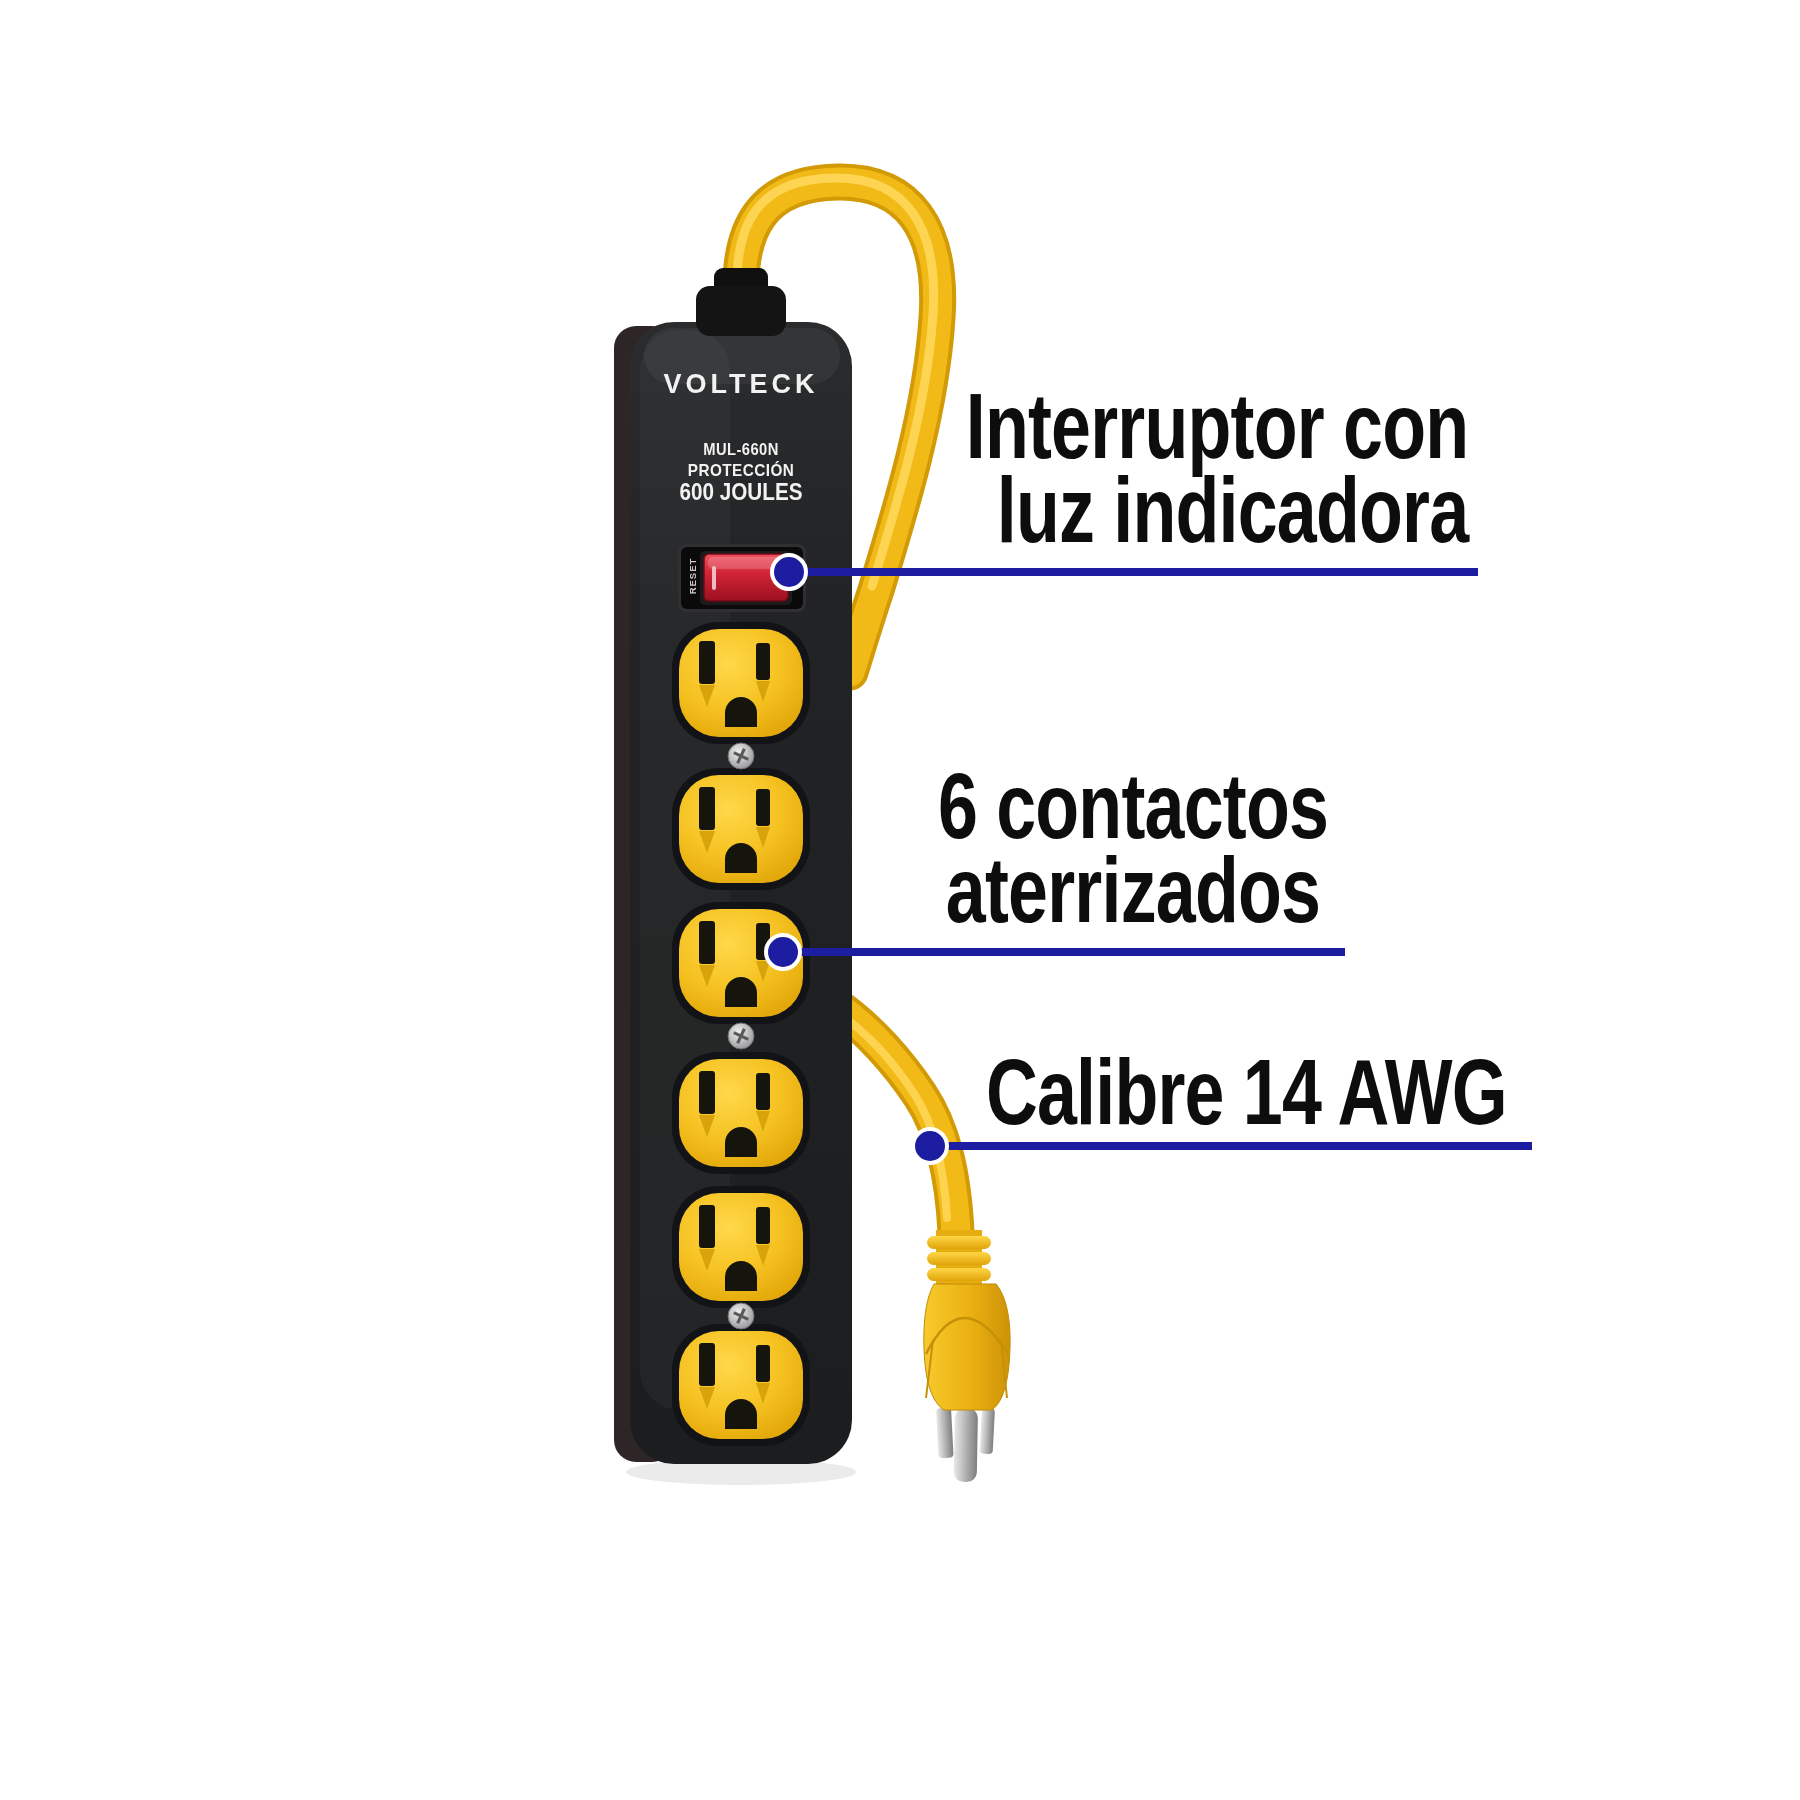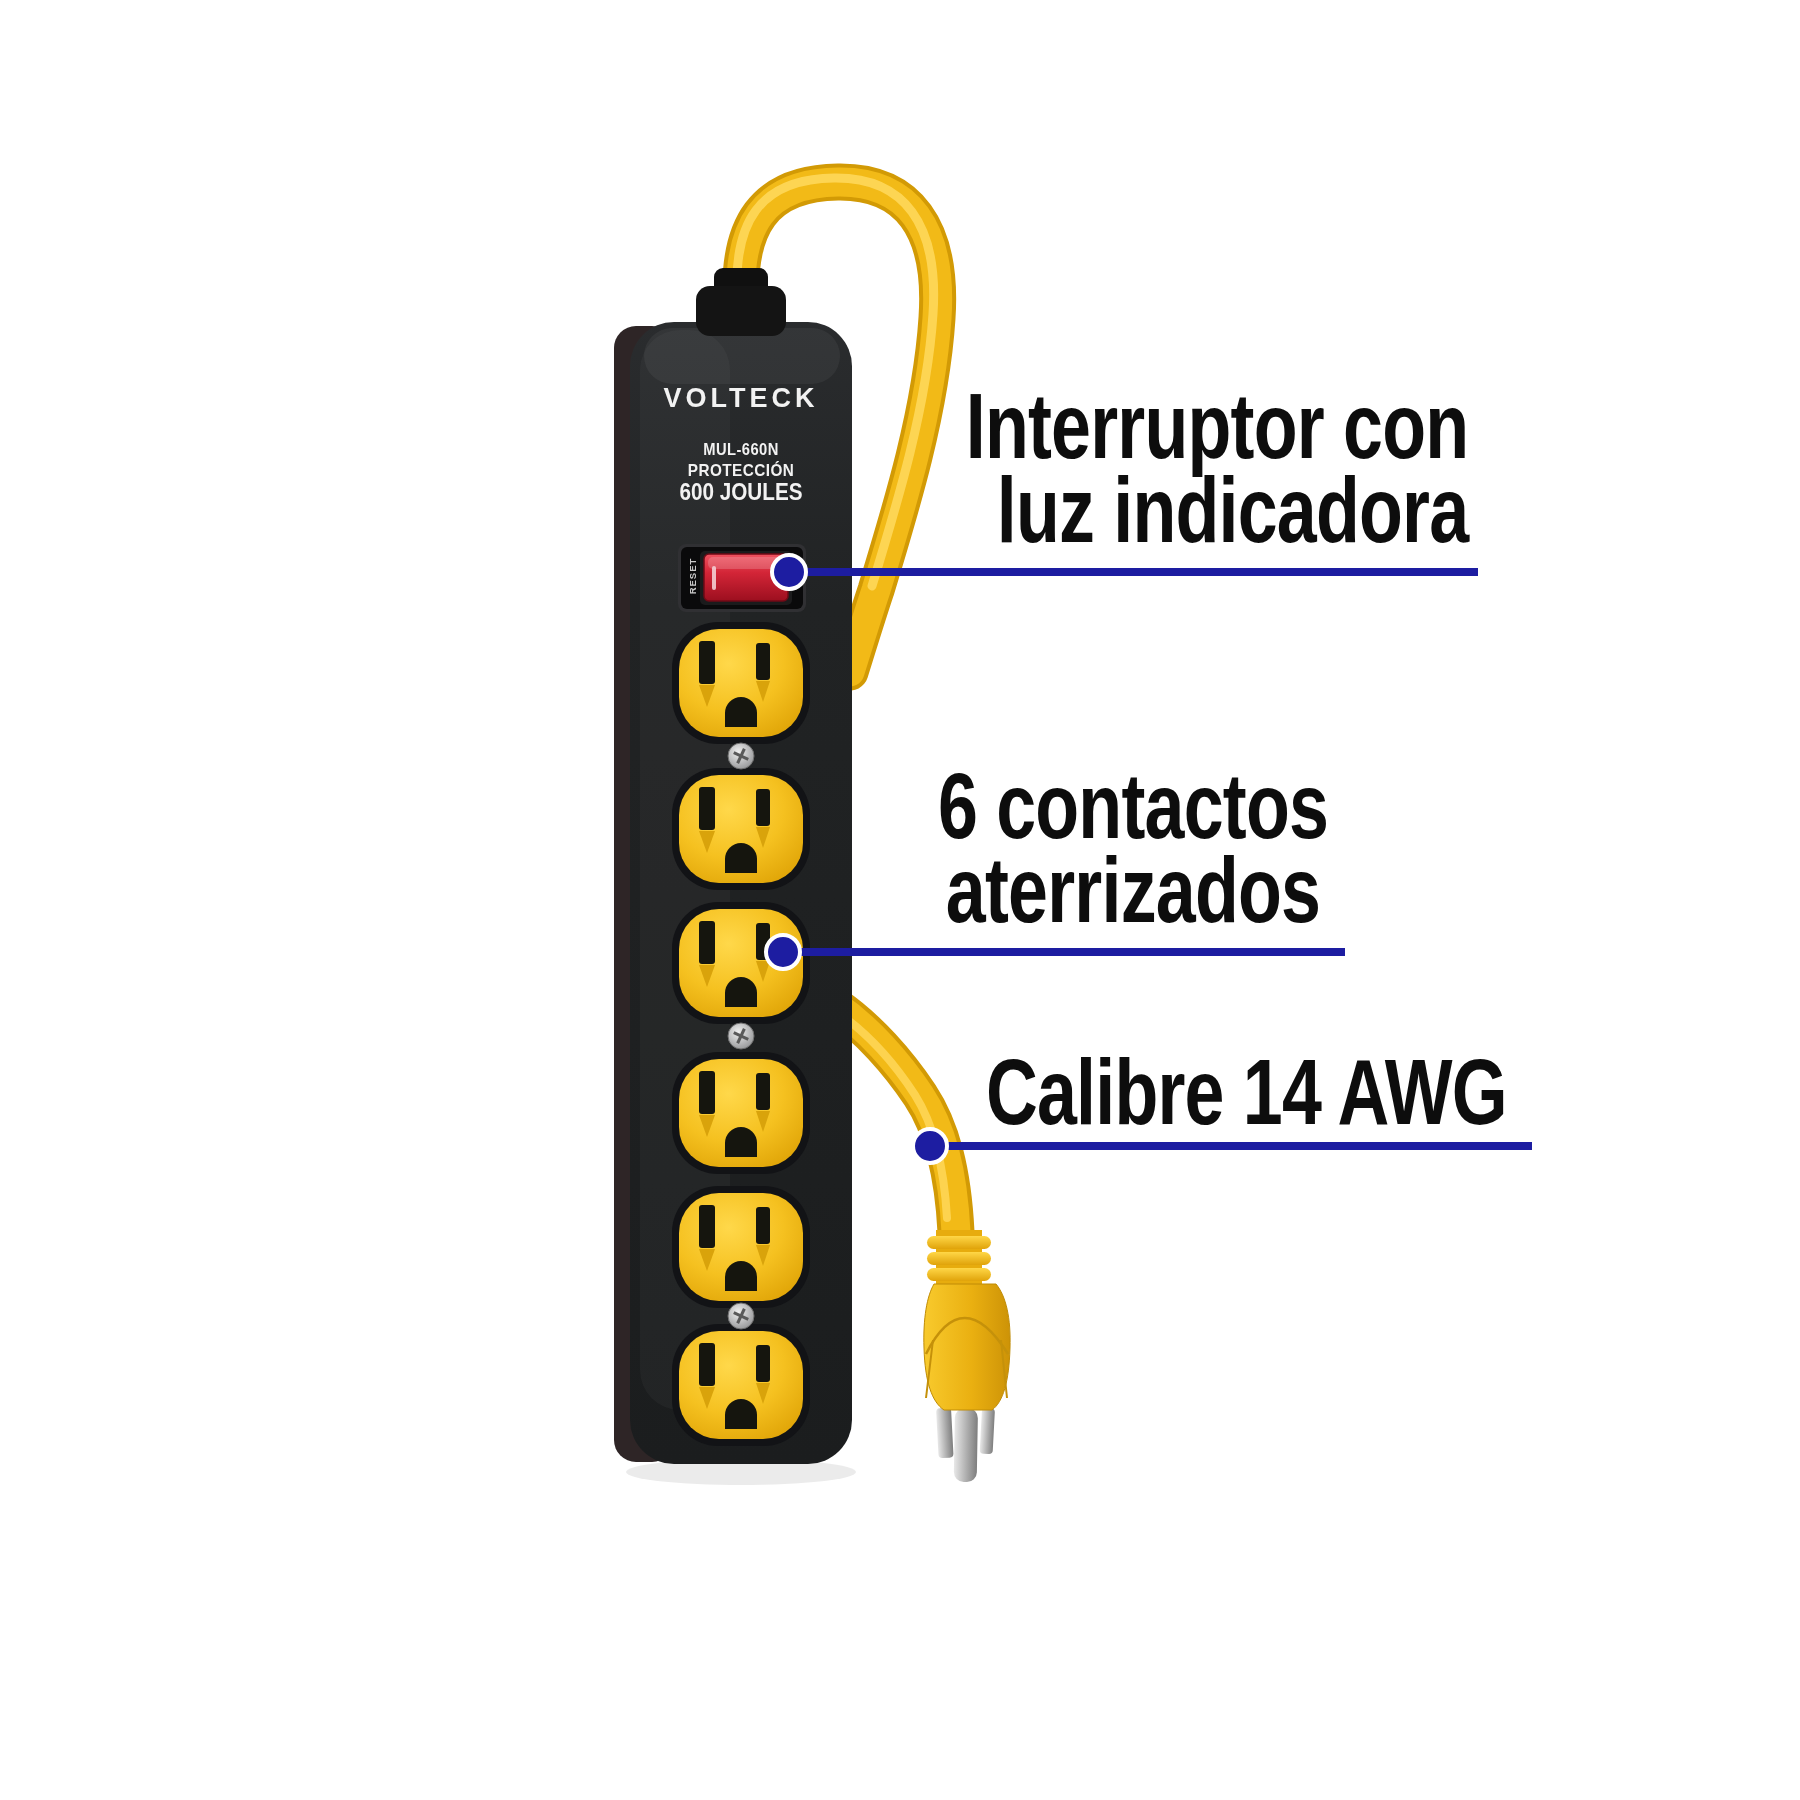--- a/index.html
+++ b/index.html
@@ -5,21 +5,21 @@
   html,body{margin:0;padding:0;}
   body{font-family:"Liberation Sans", sans-serif;}
   #canvas{position:relative;width:1800px;height:1800px;background:var(--background,#fff);overflow:hidden;}
   #art{position:absolute;left:0;top:0;}
   .ann{position:absolute;color:var(--text_black,#0d0d0d);font-weight:700;font-size:92px;line-height:84px;letter-spacing:-1px;white-space:nowrap;}
   .ann.right{text-align:right;transform:scaleX(0.78);transform-origin:top right;}
   .ann.center{text-align:center;transform:scaleX(0.78);transform-origin:top center;}
   .callout-line{position:absolute;height:8px;background:var(--annotation_line,#1d1da1);}
   .callout-dot{position:absolute;width:30px;height:30px;border-radius:50%;background:var(--annotation_line,#1d1da1);border:4px solid #fff;box-sizing:content-box;}
   .striptext{position:absolute;left:630px;width:222px;text-align:center;color:var(--label_white,#f2f2f2);}
-  .brand{top:383px;font-size:27px;font-weight:700;letter-spacing:4px;}
+  .brand{top:369px;font-size:27px;font-weight:700;letter-spacing:4px;}
   .model{top:441px;font-size:16px;font-weight:700;letter-spacing:0.5px;transform:scaleX(0.92);}
   .protec{top:461px;font-size:17px;font-weight:600;letter-spacing:0.5px;transform:scaleX(0.9);}
   .joules{top:479px;font-size:23px;font-weight:700;transform:scaleX(0.9);}
   .reset{position:absolute;left:671px;top:570px;width:44px;height:12px;font-size:9.5px;font-weight:700;letter-spacing:1px;color:#c9c9c9;transform:rotate(-90deg);text-align:center;}
 </style>
 </head>
 <body>
 
 <div id="canvas">
 

